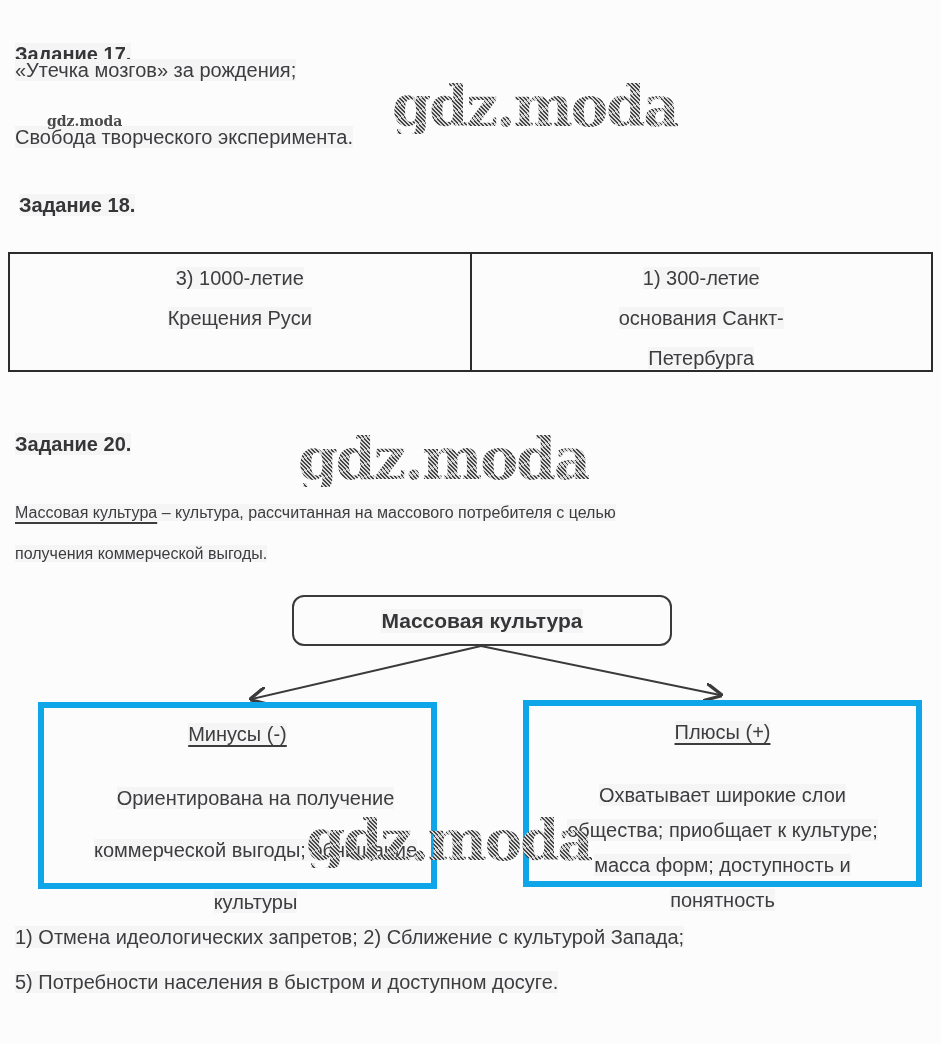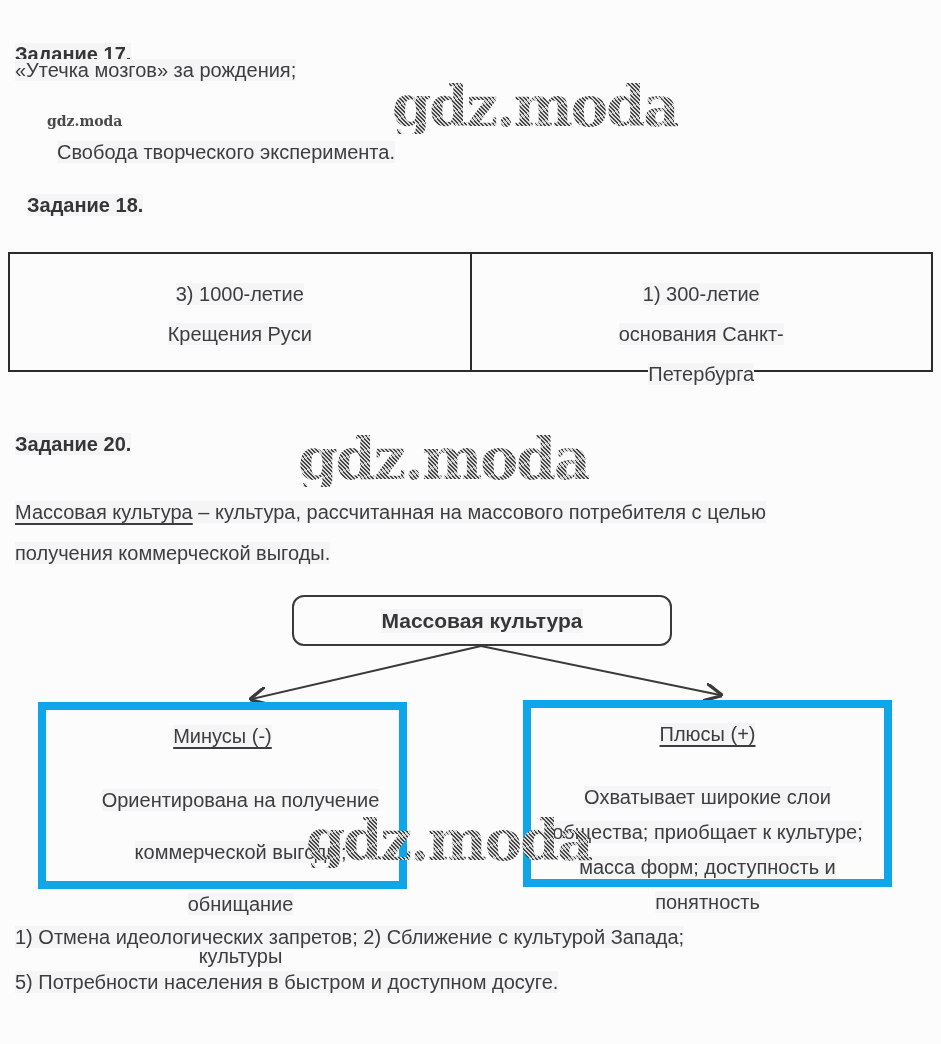--- a/index.html
+++ b/index.html
@@ -41,53 +41,53 @@
   
   .answers-table{
     left:8px;top:252px;width:925px;height:120px;
     display:flex;border:2px solid #2c2c2c;box-sizing:border-box;
     background:#fcfcfc;
   }
   .answers-table .cell{
     flex:1 1 0;box-sizing:border-box;
     border-left:2px solid #2c2c2c;
     text-align:center;font-size:20px;line-height:40px;
-    padding-top:20px;
+    padding-top:4px;
   }
   .answers-table .cell:first-child{border-left:none;}
 
   
-  .definition{left:15px;top:492px;width:915px;font-size:20px;line-height:41px;}
+  .definition{left:15px;top:492px;width:915px;font-size:16px;line-height:41px;}
 
   
   .diagram{left:0;top:595px;width:941px;height:300px;}
   .node{
     position:absolute;box-sizing:border-box;background:#fcfcfc;
     text-align:center;
   }
   .root-node{
     left:292px;top:0;width:380px;height:51px;
     border:2px solid #3a3a3a;border-radius:12px;
     display:flex;align-items:center;justify-content:center;
     font-weight:bold;font-size:21px;color:#363638;
   }
   .arrows{position:absolute;left:0;top:48px;width:941px;height:62px;}
-  .branch-node{width:369px;height:187px;border:8px solid #0ea5e9;}
+  .branch-node{width:399px;height:187px;border:6px solid #0ea5e9;}
   .minus-node{left:38px;top:107px;}
   .plus-node{left:523px;top:105px;}
   .branch-title{display:block;margin-top:15px;font-size:20px;}
   .minus-node .branch-body{margin-top:26px;font-size:20px;line-height:52px;margin-left:36px;}
   .plus-node .branch-body{margin-top:34px;font-size:20px;line-height:35px;}
 
   .f-line1{left:15px;top:926px;}
   .f-line2{left:15px;top:971px;}
   .l17a{left:15px;top:59px;}
-  .l17b{left:15px;top:141px;margin-left:42px;}
+  .l17b{left:15px;top:126px;}
   .h17{left:15px;top:9px;margin-top:34px;}
-  .h18{left:27px;top:194px;}
+  .h18{left:19px;top:194px;}
   .h19{left:15px;top:433px;}
 </style>
 </head>
 <body>
 
 <div class="abs h h17">
   <span class="strip">Задание 17.</span>
 </div>
 
 <div class="abs t l17a">

